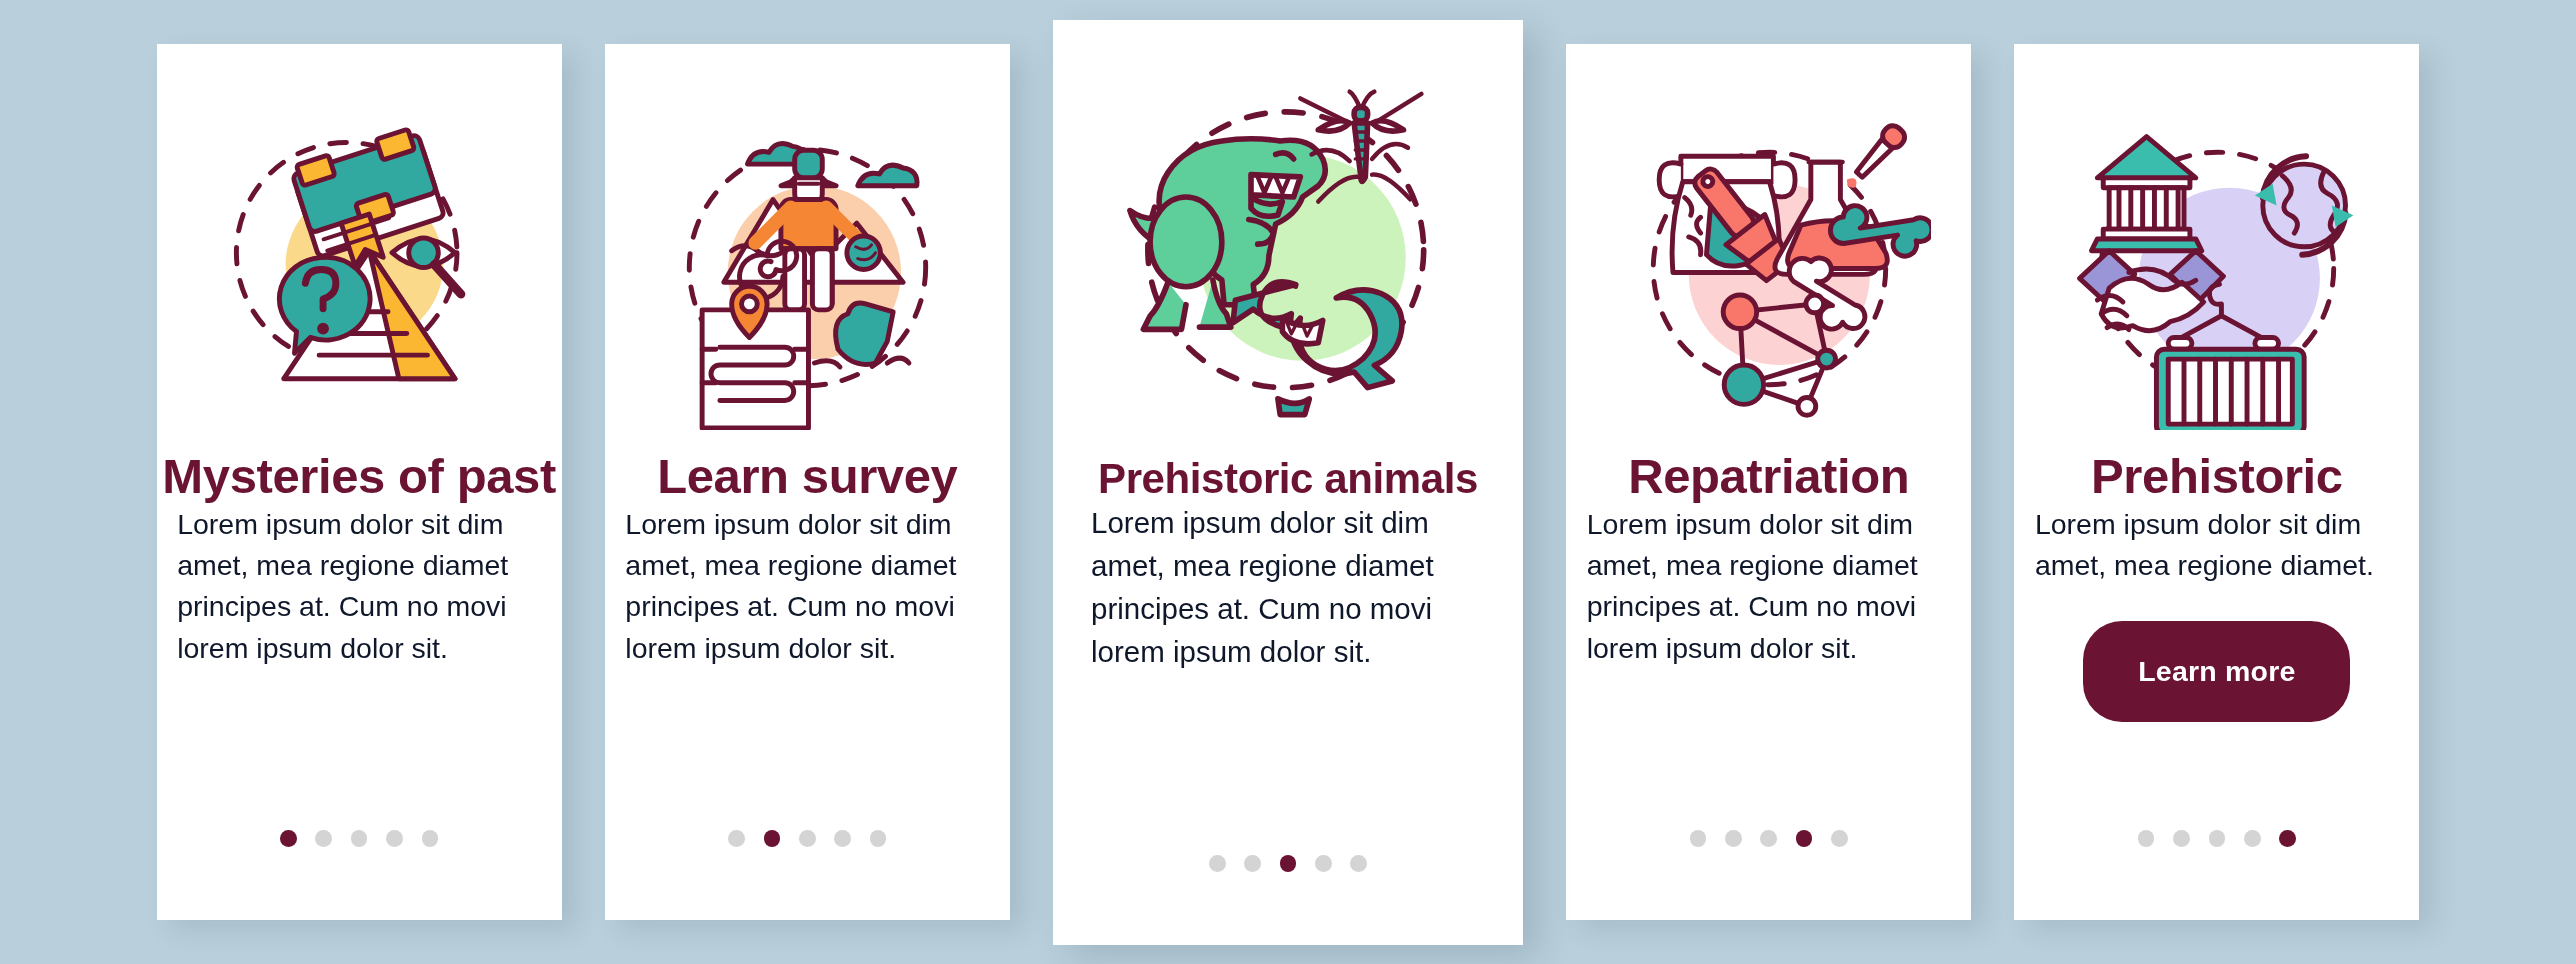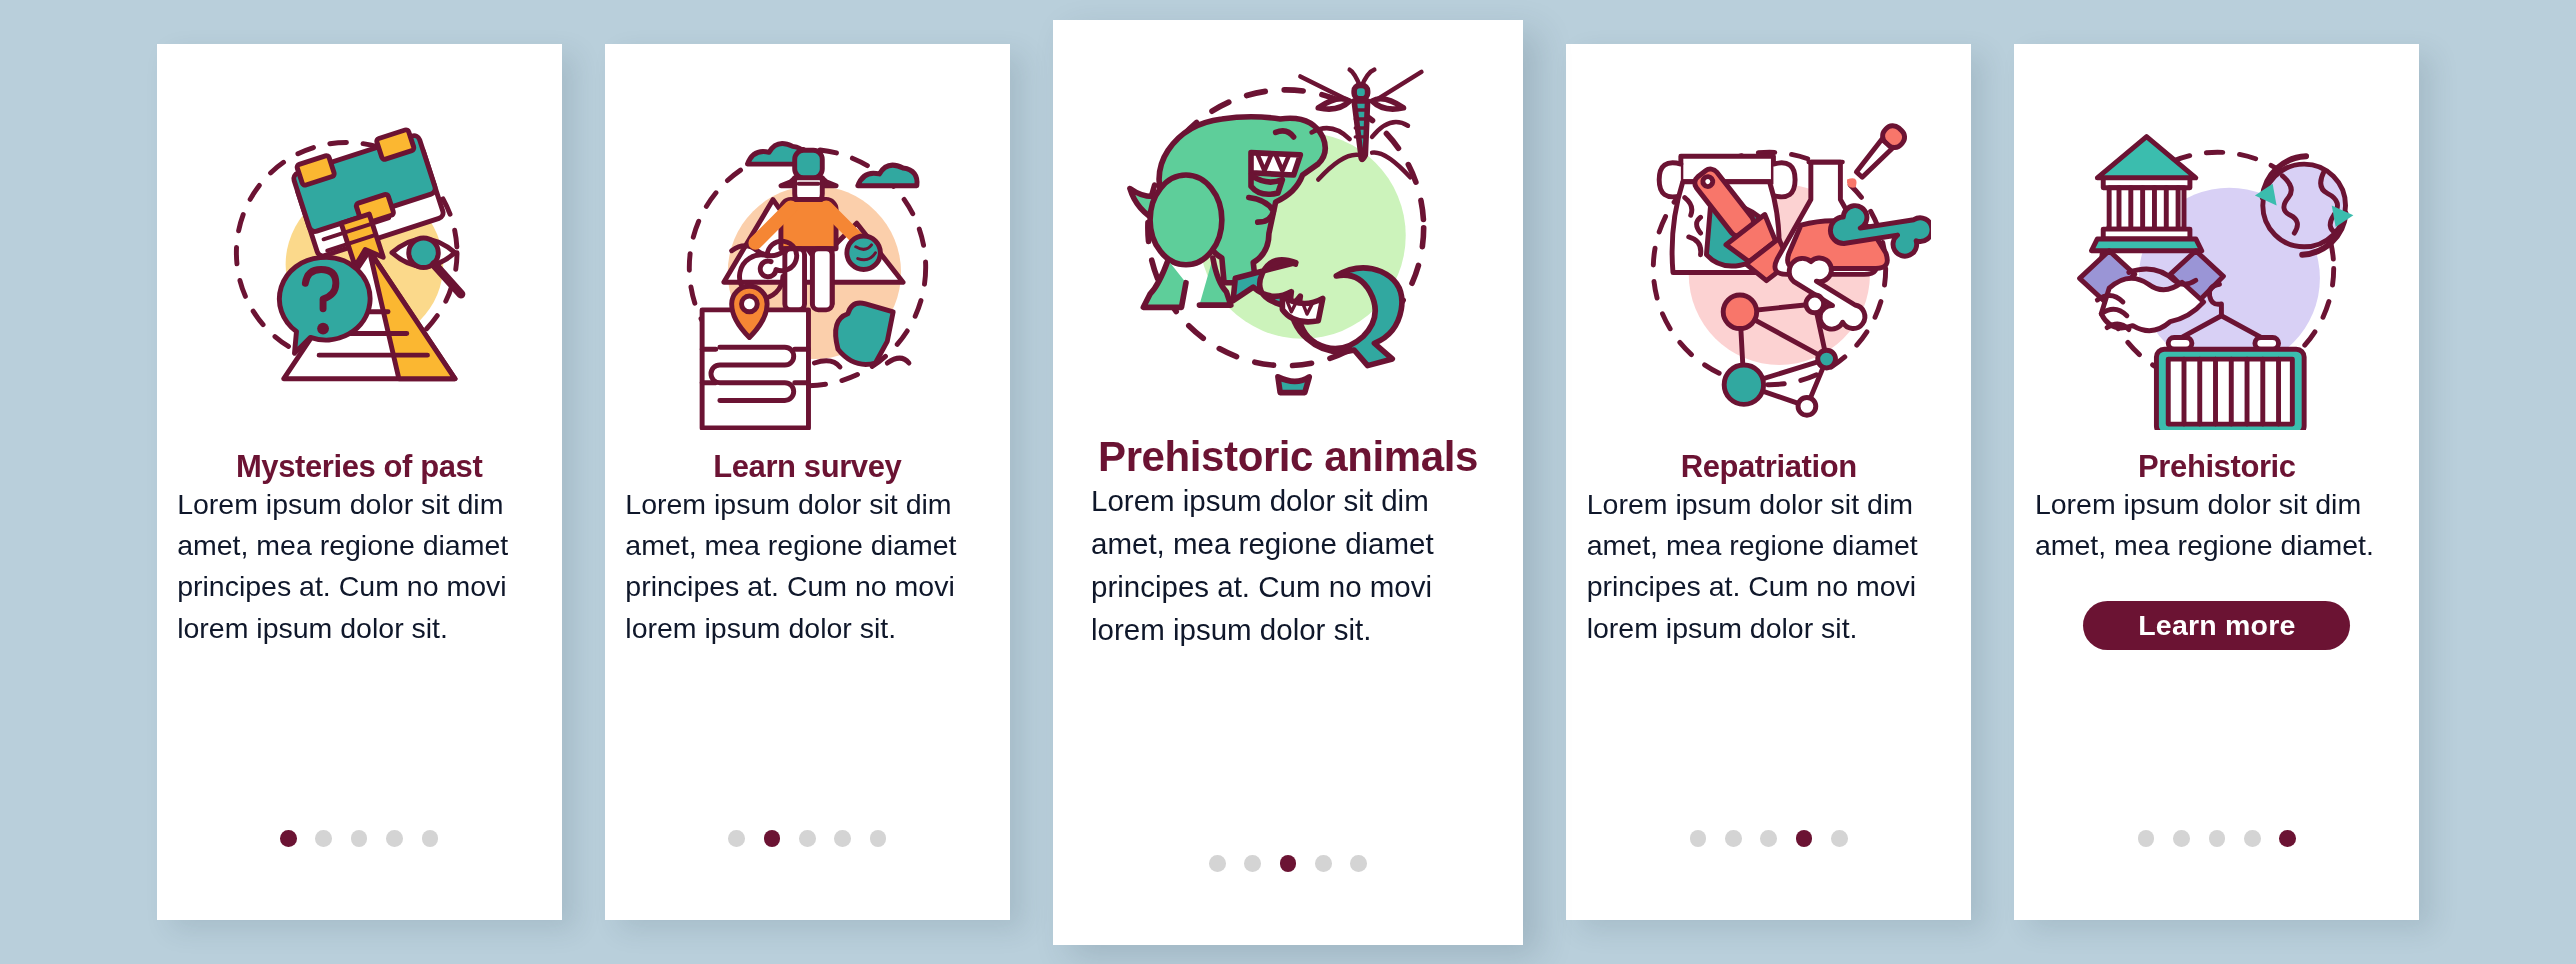--- a/index.html
+++ b/index.html
@@ -38,41 +38,41 @@
     width: 405px;
     height: 876px;
     margin: 0 21.6px;
     padding-top: 61px;
   }
   
   .card.tall {
     width: 470px;
     height: 925px;
     margin: 0 21.6px;
-    padding-top: 25px;
+    padding-top: 47px;
     z-index: 5;
     box-shadow: 15.7px 11.8px 33px rgba(40,60,75,0.18);
   }
 
   .illus-wrap {
     width: 325px;
     height: 325px;
     display: flex;
     align-items: center;
     justify-content: center;
     margin-bottom: 13.8px;
   }
   .card.tall .illus-wrap {
     width: 370px;
     height: 370px;
   }
   .illus-wrap svg { width: 100%; height: 100%; display: block; }
 
   .card-title {
-    font-size: 31px;
+    font-size: 49px;
     font-weight: bold;
     color: #6b1333;
     letter-spacing: -0.4px;
     text-align: center;
     line-height: 1.1;
     margin-top: 5.9px;
   }
   .card.tall .card-title { font-size: 42px; }
 
   .card-body {
@@ -86,21 +86,21 @@
   .spacer { flex: 1 1 auto; }
 
   .learn-btn {
     margin-top: 35px;
     background: #6b1333;
     color: #ffffff;
     font-size: 28.5px;
     font-weight: bold;
     border: none;
     border-radius: 39px;
-    padding: 8px 55px;
+    padding: 34px 55px;
     cursor: pointer;
     font-family: "Liberation Sans", sans-serif;
     letter-spacing: 0.2px;
   }
 
   .dots {
     display: flex;
     gap: 18.7px;
     margin-bottom: 73px;
     align-items: center;

